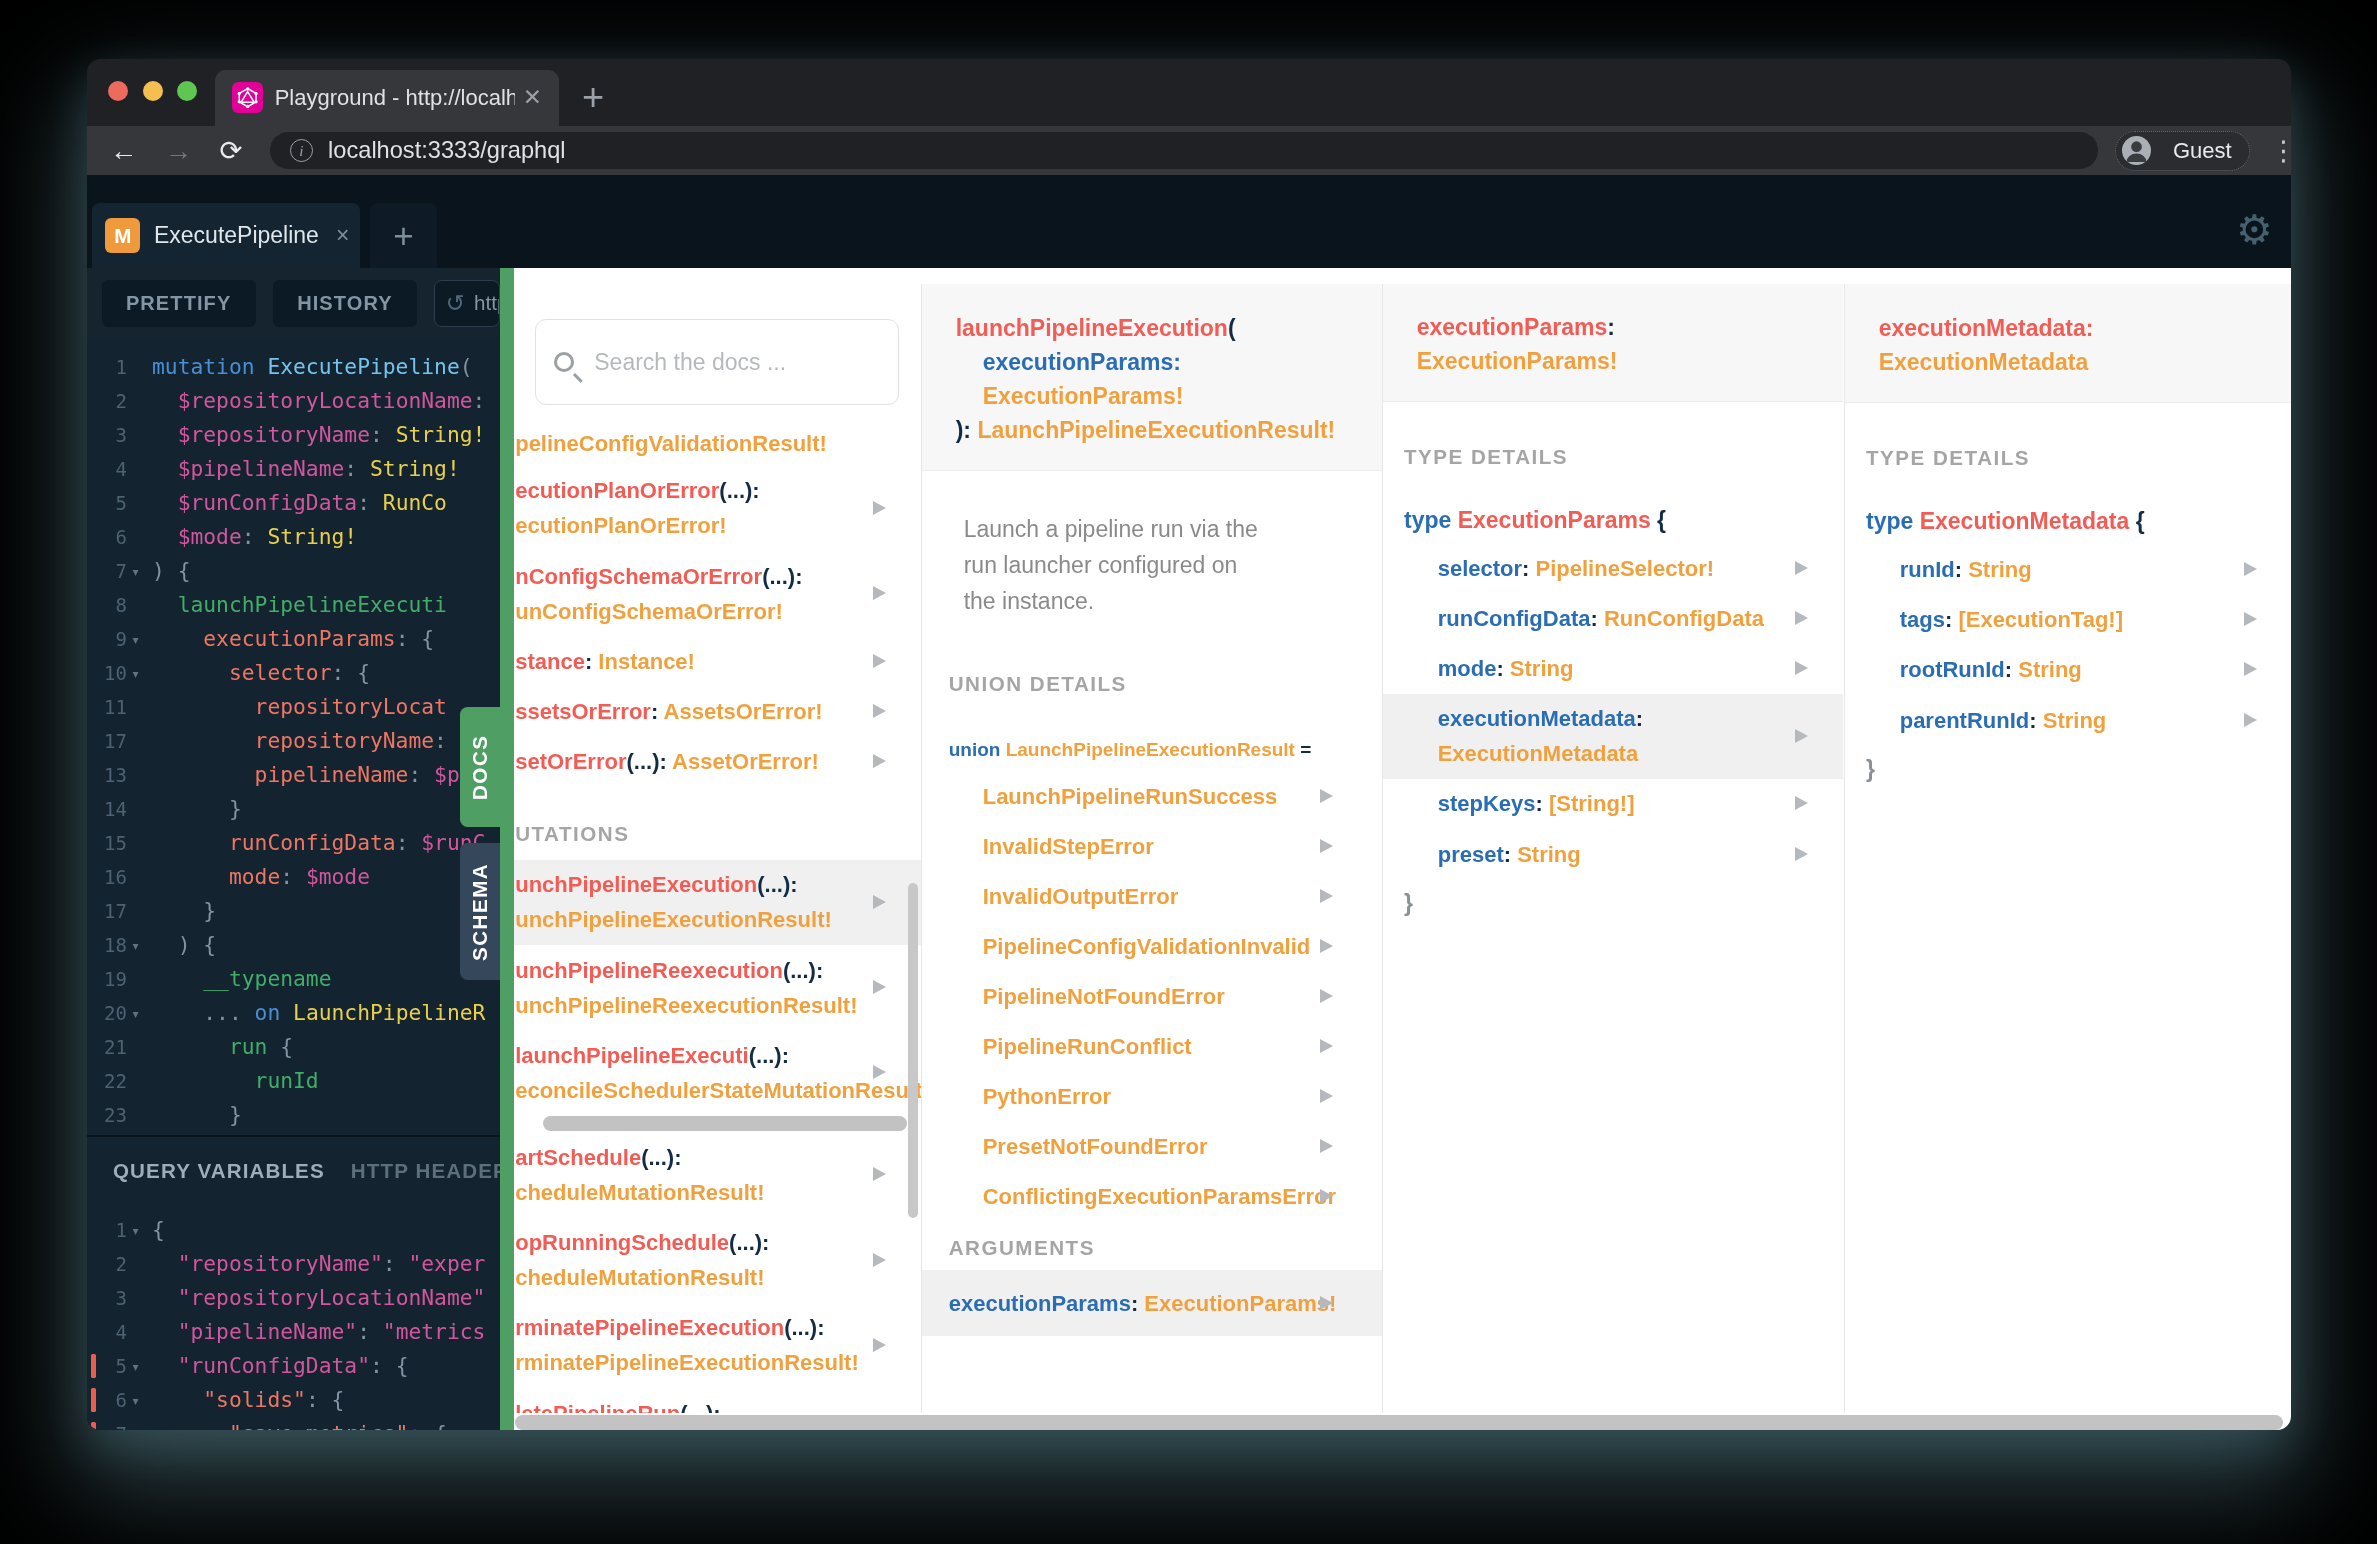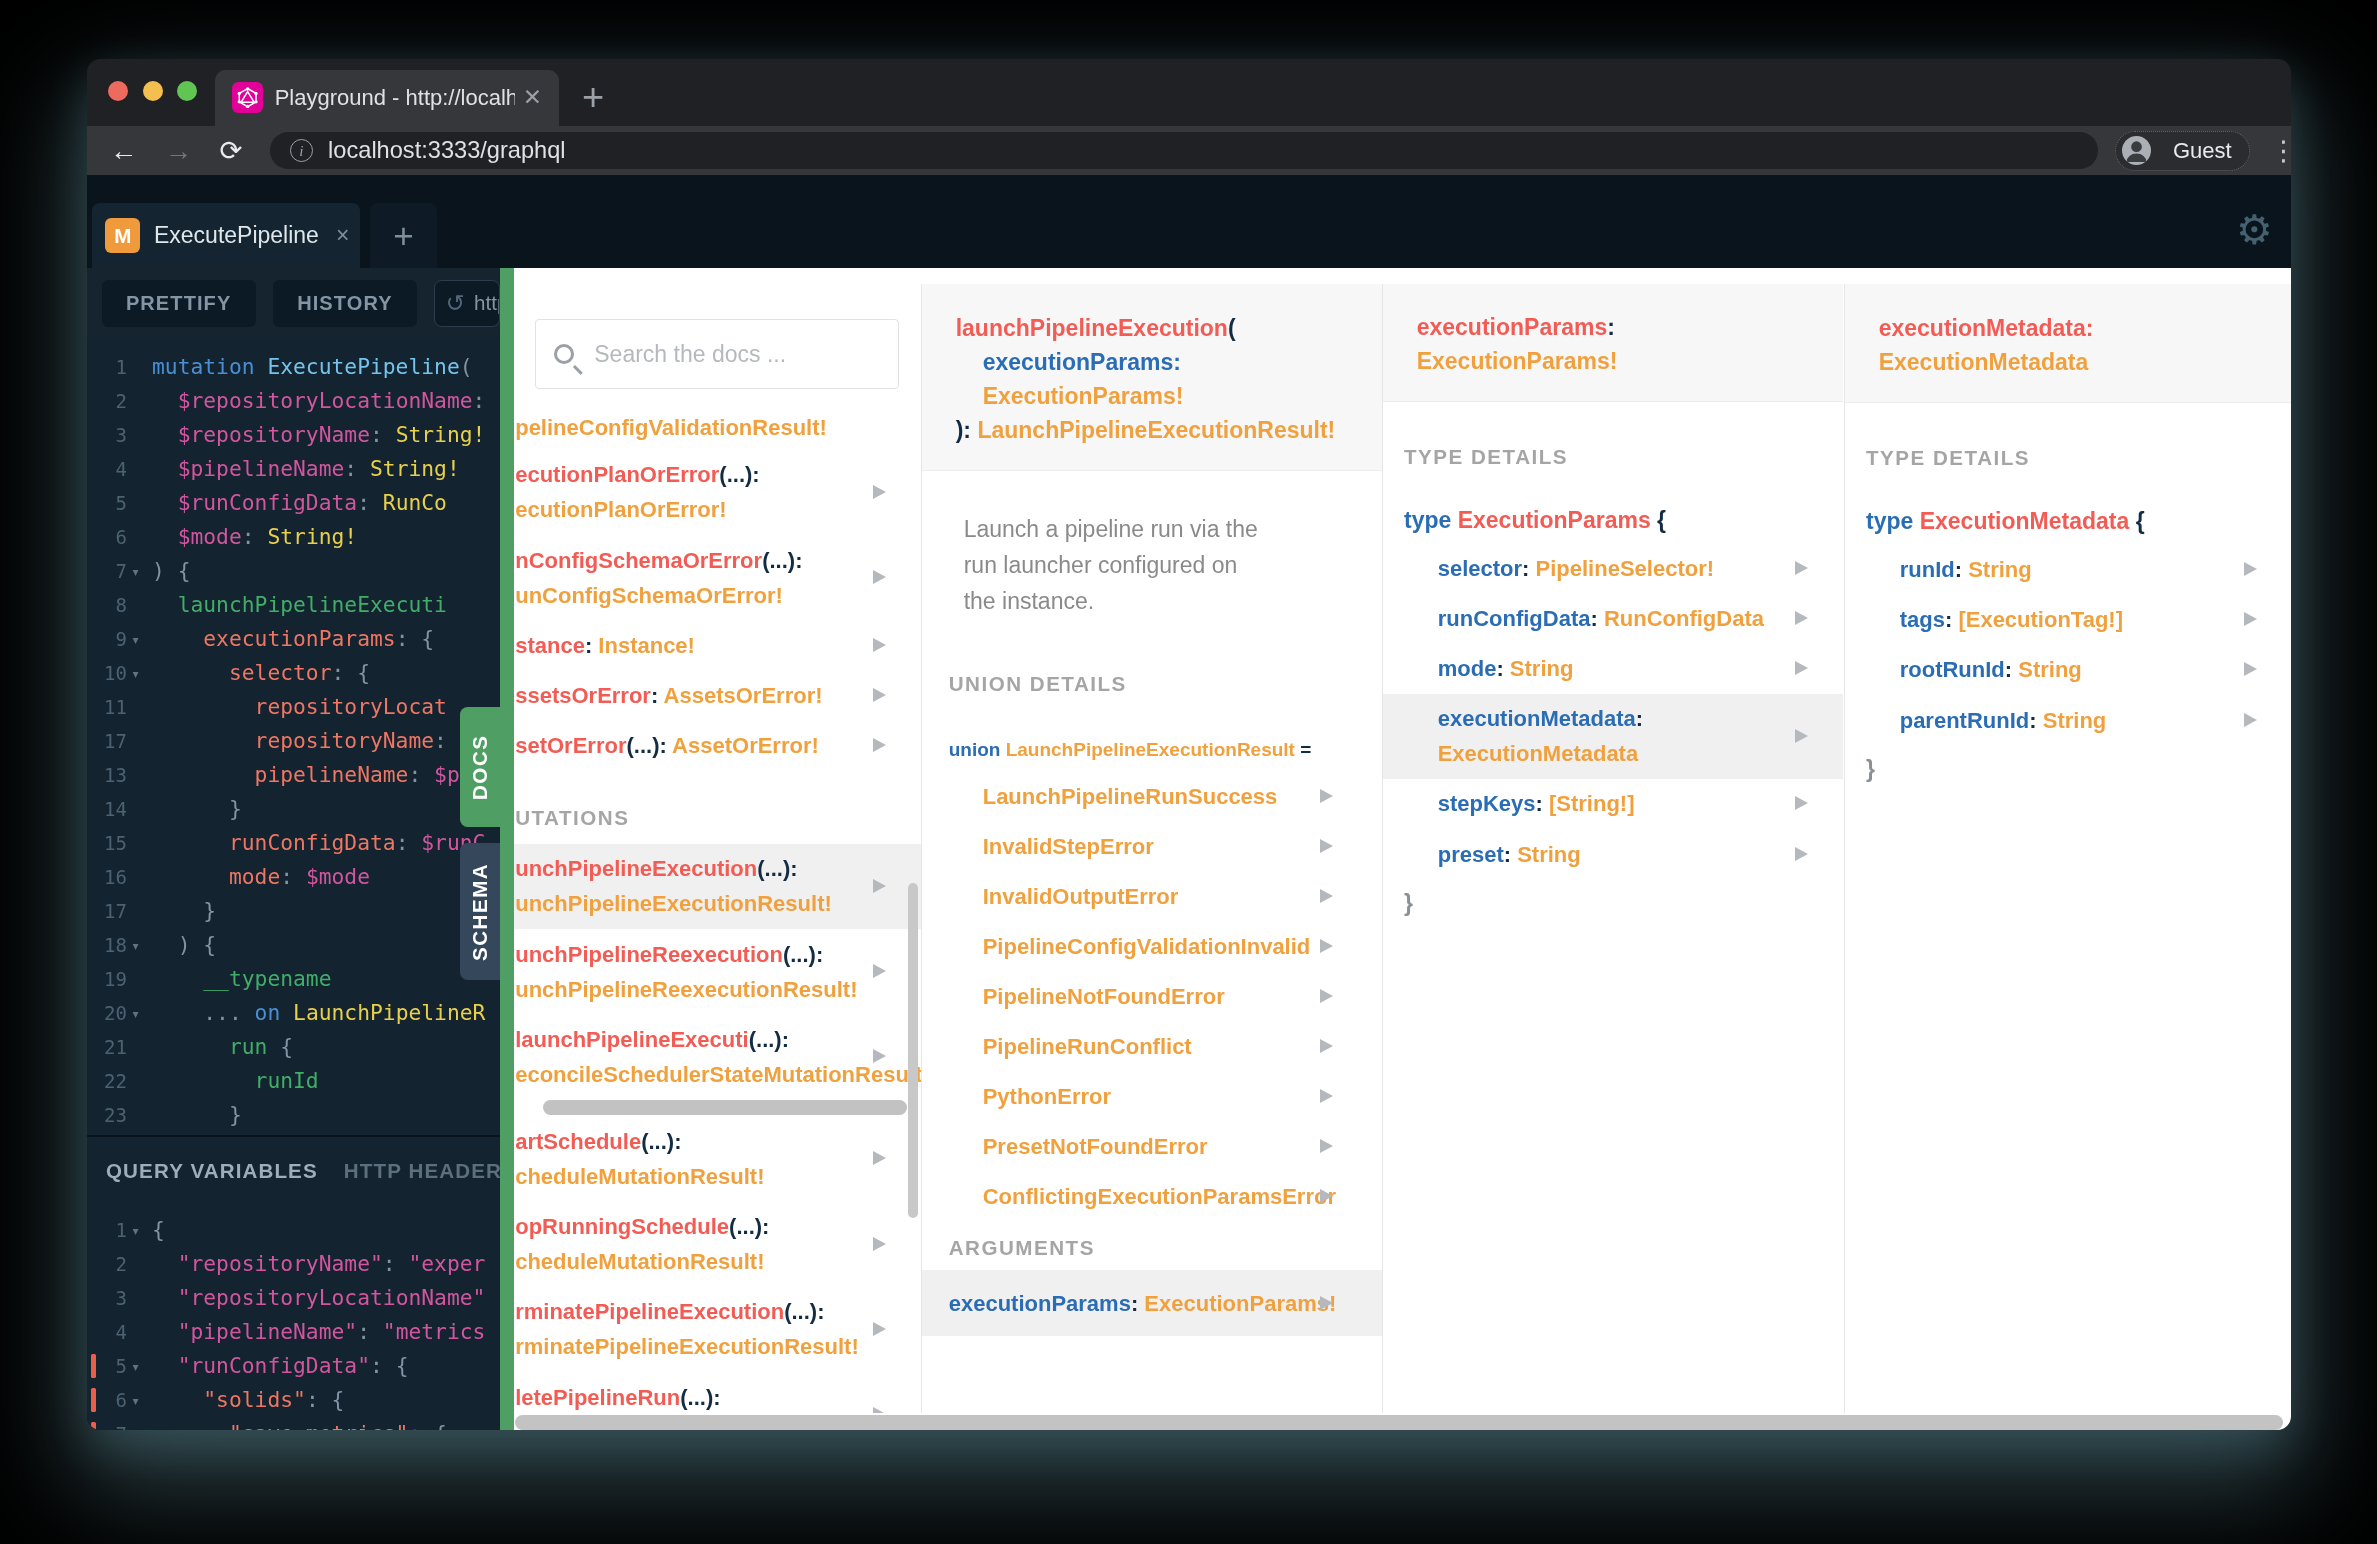--- a/index.html
+++ b/index.html
@@ -68,35 +68,35 @@
     font-family:"DejaVu Sans Mono",monospace;font-size:21.3px}
   .cl{position:relative;height:34px;line-height:34px;white-space:pre;padding-left:65px}
   .ln{position:absolute;left:0;top:0;width:40px;text-align:right;color:#4c6272;font-size:19px}
   .fold{position:absolute;left:44px;top:0.8px;color:#5f7383;font-size:15.2px}
   .cl.marked::before{content:"";position:absolute;left:3.8px;top:4.6px;width:5.3px;height:24.4px;
     background:var(--marker_red);border-radius:1.5px}
   .s-kw{color:var(--code_kw)} .s-def{color:var(--code_def)} .s-var{color:var(--code_var)}
   .s-typ{color:var(--code_typ)} .s-p{color:var(--code_punct)} .s-fld{color:var(--code_field)}
   .s-arg{color:var(--code_arg)} .s-key{color:var(--code_var)} .s-okey{color:var(--code_arg)}
   .varsec{position:absolute;left:0;right:0;top:867px;bottom:0;background:#132330;border-top:2.3px solid #0a141d}
-  .vartabs{height:67px;display:flex;align-items:center;gap:26px;padding-left:19px;white-space:nowrap;overflow:hidden}
+  .vartabs{height:67px;display:flex;align-items:center;gap:26px;padding-left:26px;white-space:nowrap;overflow:hidden}
   .vt-active{color:#9fadb8;font-weight:bold;font-size:20.6px;letter-spacing:1.1px}
   .vt{color:#5c6f7c;font-weight:bold;font-size:20.6px;letter-spacing:1.1px}
   .veditor{position:absolute;top:76px;left:0;right:0;bottom:0;overflow:hidden;
     font-family:"DejaVu Sans Mono",monospace;font-size:21.3px}
   
   .dcol{position:absolute;top:16px;bottom:17px;overflow:hidden;font-size:22px}
   .dcol1{left:0;width:407px}
   .dcol2{left:407px;width:461px;border-left:0.8px solid #e6e6e6}
   .dcol3{left:868px;width:461px;border-left:0.8px solid #e6e6e6}
   .dcol4{left:1330px;width:448px;border-left:0.8px solid #e6e6e6}
   .d-red{color:var(--field_red)} .d-orange{color:var(--type_orange)}
   .d-blue{color:var(--keyword_blue)} .d-dark{color:var(--punct_navy)} 
   .searchwrap{padding:35px 21.3px 18.3px 21.3px}
-  .searchbox{height:70px;border:1.5px solid #e2e2e2;border-radius:4px;background:#fff;
+  .searchbox{height:86px;border:1.5px solid #e2e2e2;border-radius:11px;background:#fff;
     display:flex;align-items:center;padding:0 18.3px}
   .mag{width:20px;height:20px;border:3px solid #9aa0a6;border-radius:50%;position:relative;flex:none}
   .mag::after{content:"";position:absolute;left:17.5px;top:17.5px;width:10.7px;height:3px;background:#9aa0a6;
     transform:rotate(45deg);transform-origin:0 0}
   .searchbox input{border:none;outline:none;flex:1;margin-left:20px;font-size:23px;color:#444;
     font-family:"Liberation Sans",sans-serif;background:transparent}
   .searchbox input::placeholder{color:#b5b9bd}
   .d1list{position:relative}
   .d1-item{position:relative;padding:7.6px 69px 7.6px 1.5px;line-height:35px;font-weight:600}
   .d1-item.sel{background:var(--selection_gray)}

